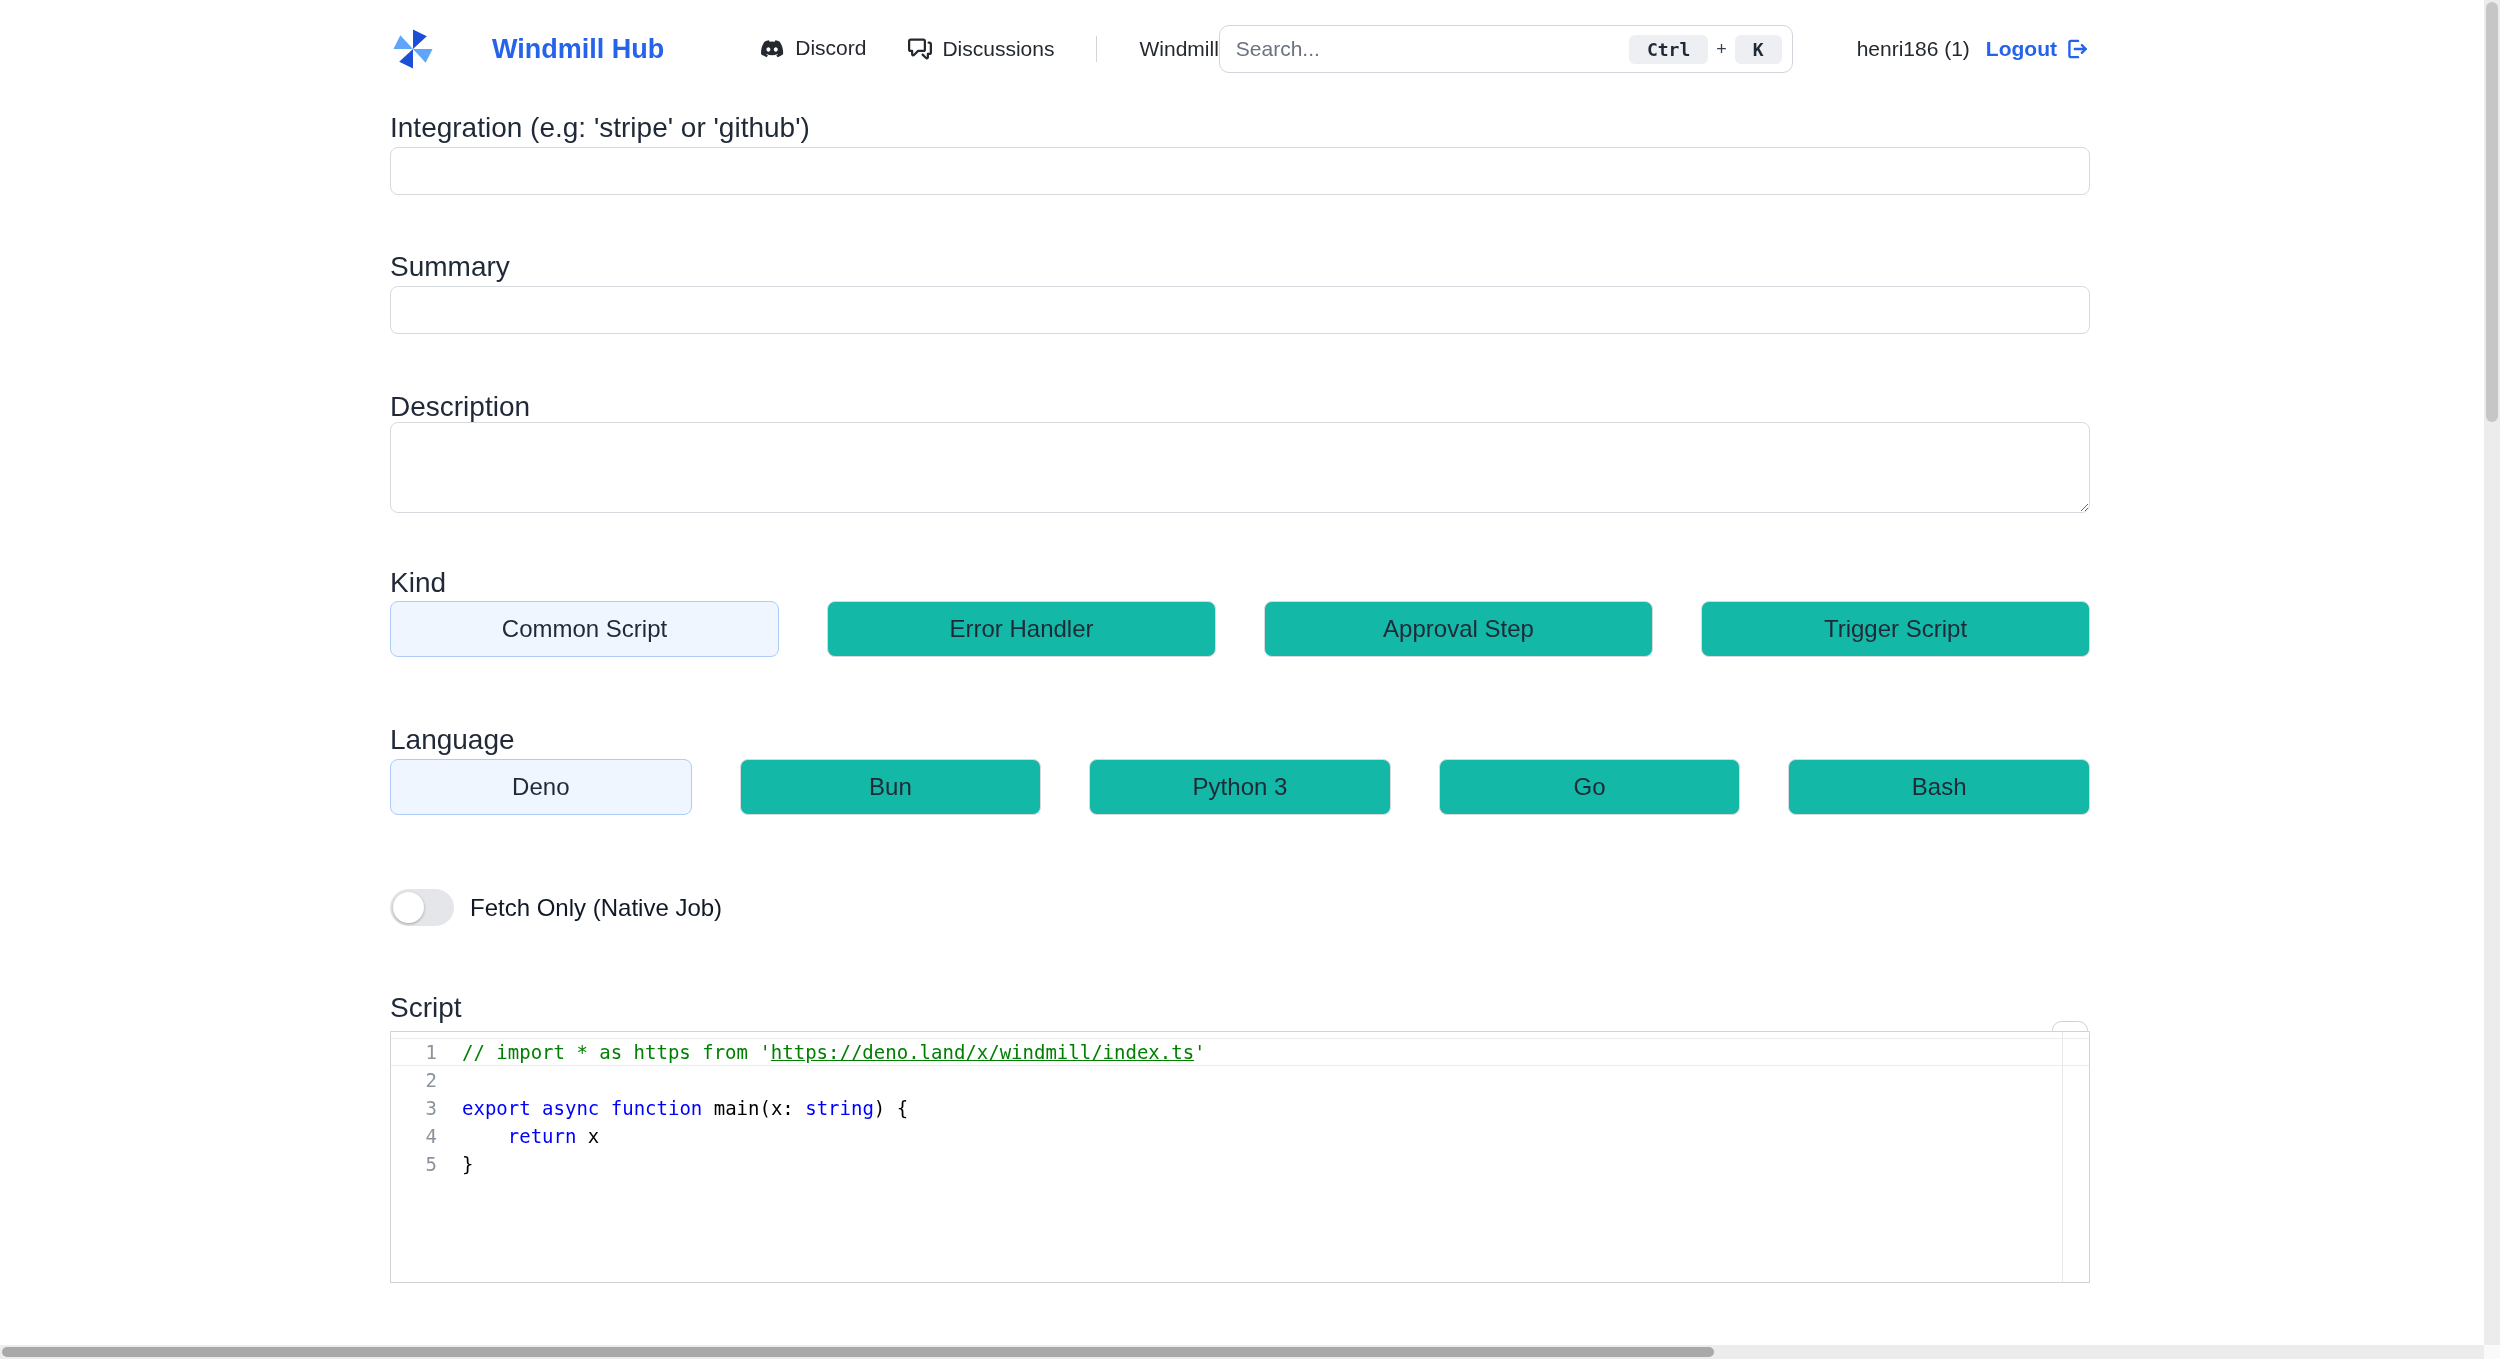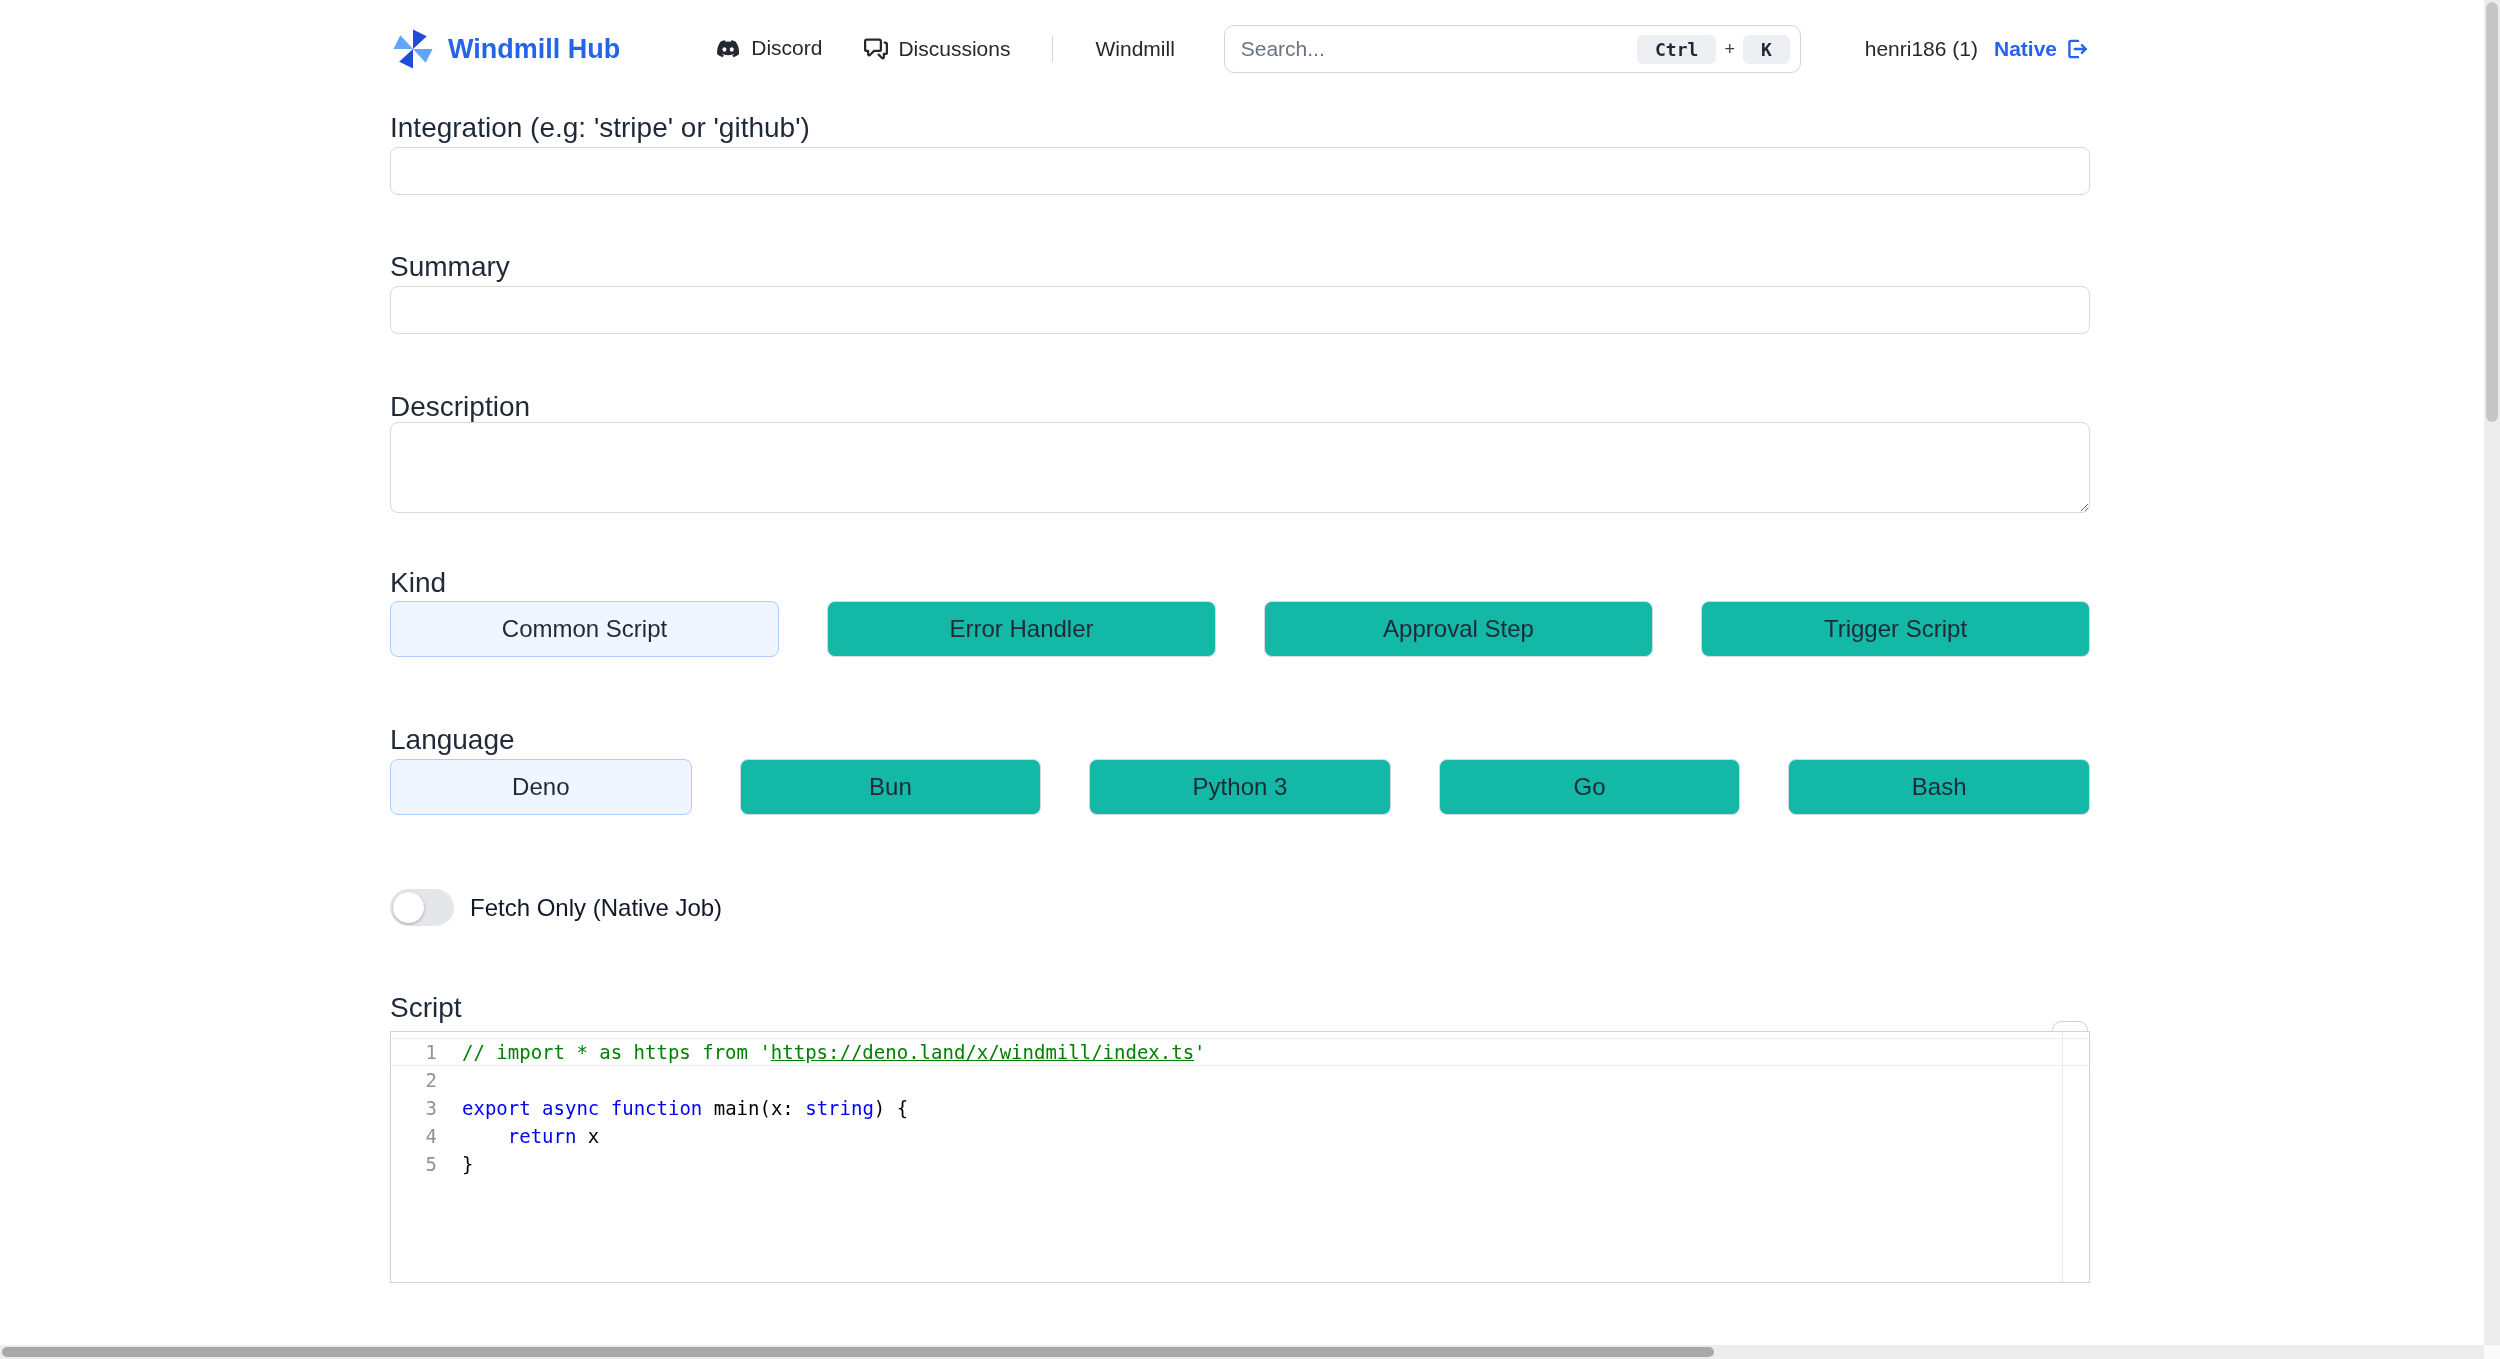--- a/index.html
+++ b/index.html
@@ -9,21 +9,21 @@
     overflow: hidden;
     background: #ffffff;
     font-family: "Liberation Sans", sans-serif;
     color: #1f2937;
   }
   .container { position: absolute; left: 390px; top: 0; width: 1700px; }
 
   
   .header { display: flex; align-items: center; margin-top: 25px; height: 48px; }
   .brand { display: flex; align-items: center; gap: 12px; cursor: pointer; }
-  .brand-name { font-size: 27px; font-weight: 700; color: #2563eb; white-space: nowrap; }
+  .brand-name { font-size: 27px; font-weight: 700; color: #2563eb; white-space: nowrap; margin-left: 44px; }
   .nav { display: flex; align-items: center; margin-left: 95px; gap: 42px; }
   .nav-item { display: flex; align-items: flex-start; gap: 10px; font-size: 21px; color: #24292f; font-weight: 500; cursor: pointer; white-space: nowrap; }
   .nav-divider { width: 1px; height: 26px; background: #d1d5db; }
 
   .search { margin-left: auto; width: 577px; height: 48px; border: 1px solid #d1d5db; border-radius: 10px; display: flex; align-items: center; padding: 0 10px 0 16px; background: #fff; }
   .search input { flex: 1; border: none; outline: none; font-size: 21px; color: #111827; background: transparent; font-family: inherit; min-width: 0; }
   .search input::placeholder { color: #6b7280; }
   .key { background: #edeff2; border-radius: 6px; padding: 4px 18px; font-family: "DejaVu Sans Mono", monospace; font-size: 18px; font-weight: 700; color: #1f2937; }
   .plus { margin: 0 8px; font-size: 18px; color: #374151; }
 
@@ -122,21 +122,21 @@
     <div class="search">
       <input type="text" placeholder="Search..." style="">
       <span class="key">Ctrl</span>
       <span class="plus">+</span>
       <span class="key">K</span>
     </div>
 
     <div class="user-area">
       <span class="username">henri186 (1)</span>
       <span class="logout">
-        <span>Native</span>
+        <span>Logout</span>
         <span class="icon">
           <svg width="26" height="26" viewBox="0 0 24 24" fill="none" stroke="#2563eb" stroke-width="2.2" stroke-linecap="round" stroke-linejoin="round">
             <path d="M13 4.5H6.5A1.5 1.5 0 0 0 5 6v12a1.5 1.5 0 0 0 1.5 1.5H13"></path>
             <path d="M10 12h10"></path>
             <path d="m16.5 8.5 3.5 3.5-3.5 3.5"></path>
           </svg>
         </span>
       </span>
     </div>
   </div>

